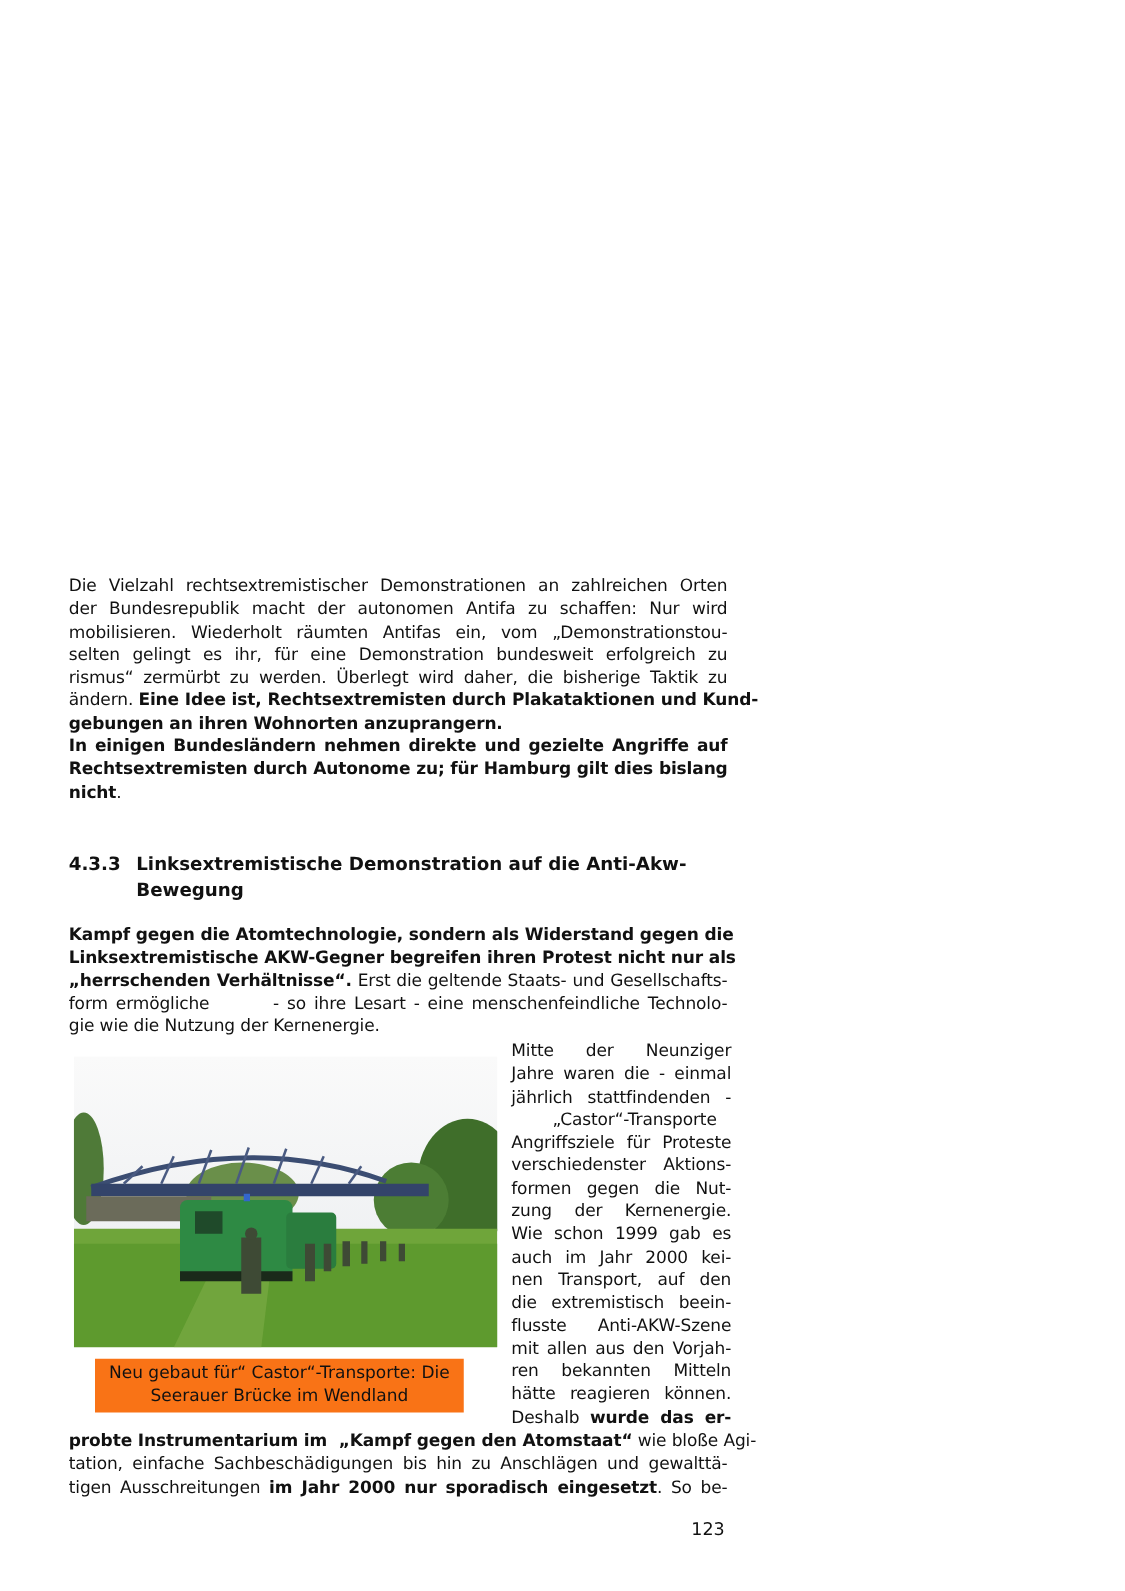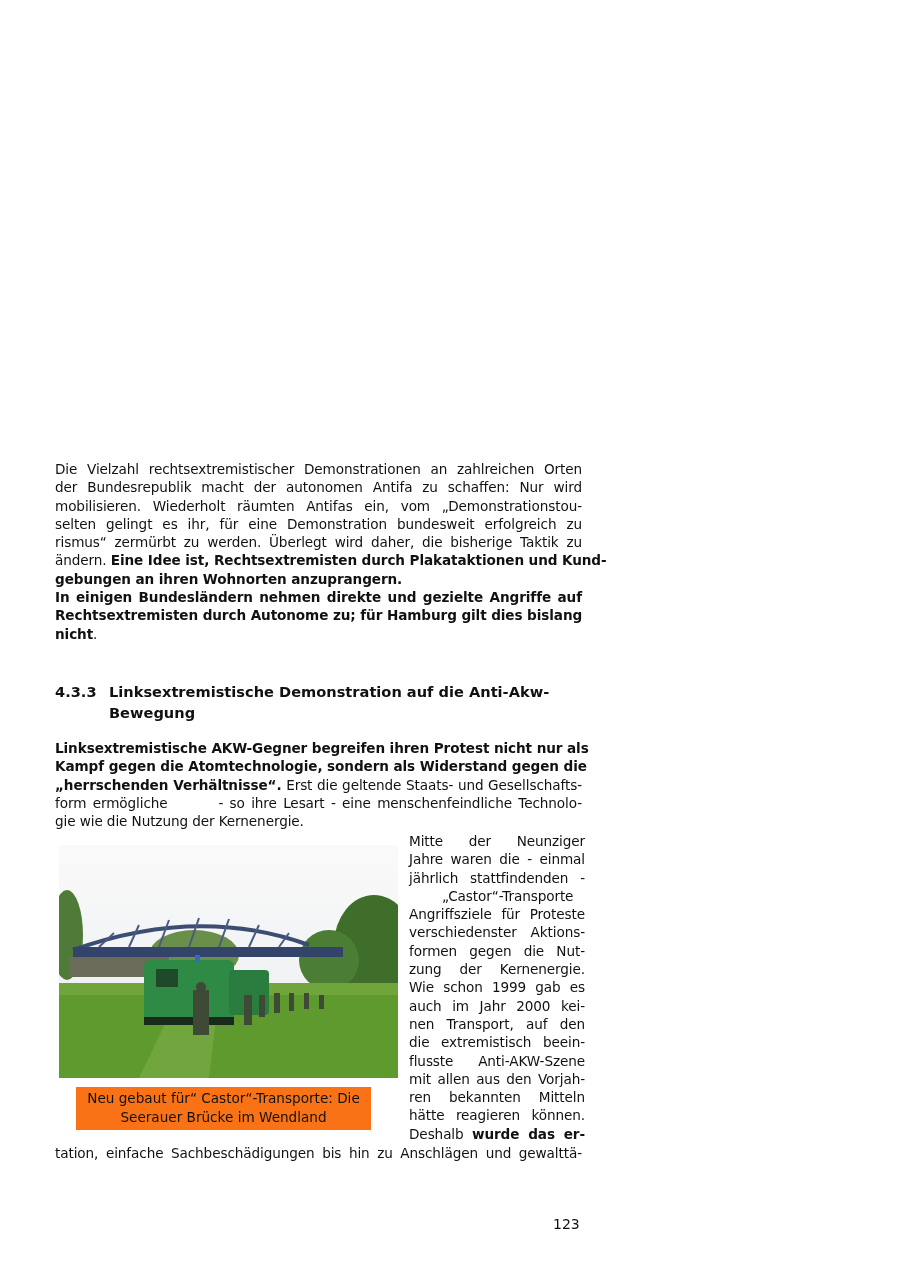--- a/index.html
+++ b/index.html
@@ -46,22 +46,22 @@
     <span class="line"><b>Rechtsextremisten durch Autonome zu; für Hamburg gilt dies bislang</b></span>
     <span class="line last"><b>nicht</b><span>.</span></span>
   </div>
 
   <div class="heading">
     <span class="num">4.3.3</span>
     <span class="title">Linksextremistische Demonstration auf die Anti-Akw-Bewegung</span>
   </div>
 
   <div class="para p2">
+    <span class="line"><b>Kampf gegen die Atomtechnologie, sondern als Widerstand gegen die</b></span>
     <span class="line"><b>Linksextremistische AKW-Gegner begreifen ihren Protest nicht nur als</b></span>
-    <span class="line"><b>Kampf gegen die Atomtechnologie, sondern als Widerstand gegen die</b></span>
     <span class="line"><b>„herrschenden Verhältnisse“.</b><span> Erst die geltende Staats- und Gesellschafts-</span></span>
     <span class="line" style="white-space:pre">form ermögliche        - so ihre Lesart - eine menschenfeindliche Technolo-</span>
     <span class="line last">gie wie die Nutzung der Kernenergie.</span>
   </div>
 
   <div class="photo">
     <svg width="339" height="233" viewBox="0 0 339 233">
       <defs>
         <linearGradient id="sky" x1="0" y1="0" x2="0" y2="1">
           <stop offset="0" stop-color="#fafafa"></stop>
@@ -132,17 +132,19 @@
     <span class="line">nen Transport, auf den</span>
     <span class="line">die extremistisch beein-</span>
     <span class="line">flusste Anti-AKW-Szene</span>
     <span class="line">mit allen aus den Vorjah-</span>
     <span class="line">ren bekannten Mitteln</span>
     <span class="line">hätte reagieren können.</span>
     <span class="line"><span>Deshalb </span><b>wurde das er-</b></span>
   </div>
 
   <div class="para p3">
+    <span class="line" style="white-space:pre"><b>probte Instrumentarium im  „Kampf gegen den Atomstaat“</b><span> wie bloße Agi-</span></span>
     <span class="line">tation, einfache Sachbeschädigungen bis hin zu Anschlägen und gewalttä-</span>
+    <span class="line"><span>tigen Ausschreitungen </span><b>im Jahr 2000 nur sporadisch eingesetzt</b><span>. So be-</span></span>
   </div>
 
   <div class="pagenum">123</div>
 </div>
 
 </body></html>

